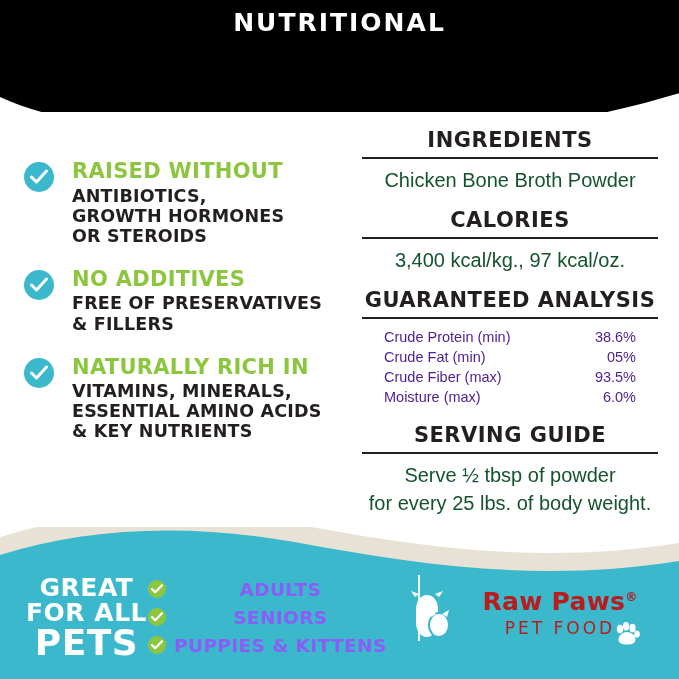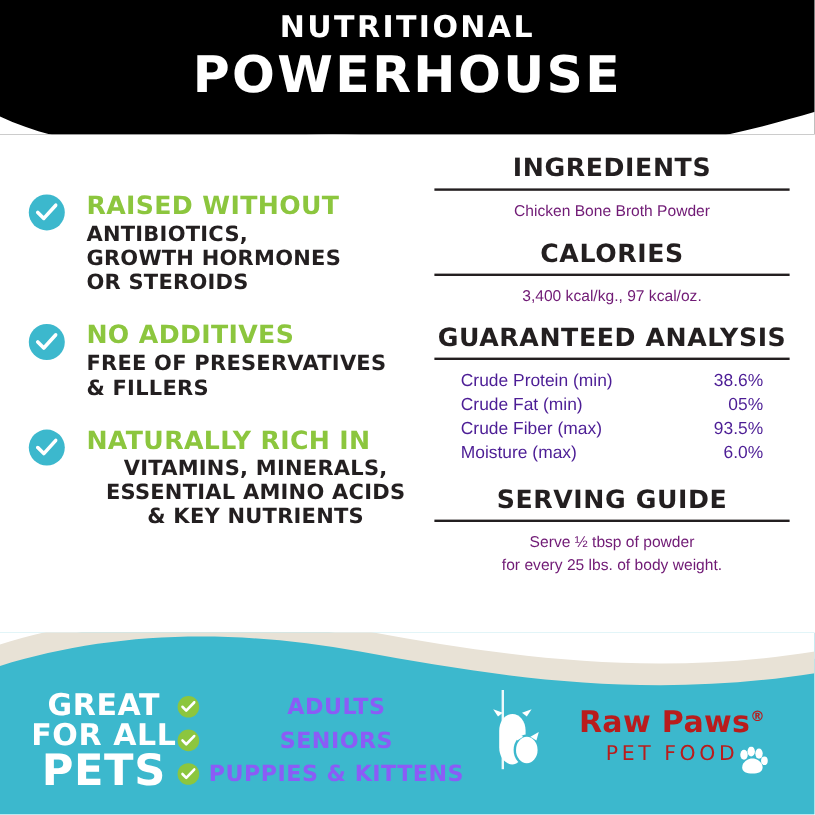--- a/index.html
+++ b/index.html
@@ -104,22 +104,22 @@
     margin-top: 14px;
   }
   .panel-title:first-child { margin-top: 0; }
   .rule {
     height: 2px;
     background: #231f20;
     margin: 0 auto 8px auto;
     width: 100%;
   }
   .panel-body {
-    color: #701a75;
-    font-size: 13px;
+    color: #14532d;
+    font-size: 20px;
     line-height: 1.35;
     margin-bottom: 4px;
   }
   .analysis-table {
     width: 252px;
     margin: 2px auto 0 auto;
     border-collapse: collapse;
   }
   .analysis-table td {
     font-size: 14.5px;
@@ -216,21 +216,20 @@
     left: 159px; top: 35px;
   }
 </style>
 </head>
 <body>
 
 <div class="page">
 
   <div class="header">
     <div class="header-title-small">NUTRITIONAL</div>
-    <div class="header-title-big">POWERHOUSE</div>
     <svg class="header-wave" viewBox="0 0 700 60" preserveAspectRatio="none">
       <path d="M0,6 C60,38 140,44 230,30 C310,18 380,36 470,40 C560,44 640,22 700,4 L700,60 L0,60 Z" fill="#ffffff"></path>
     </svg>
   </div>
 
   <div class="left-col">
 
     <div class="benefit">
       <span class="check-circle">
         <svg width="18" height="16" viewBox="0 0 18 16">
@@ -254,21 +253,21 @@
 &amp; FILLERS</div>
     </div>
 
     <div class="benefit">
       <span class="check-circle">
         <svg width="18" height="16" viewBox="0 0 18 16">
             <path d="M1.5 8 L6.5 13 L16.5 2" stroke="#ffffff" stroke-width="3" fill="none" stroke-linecap="round" stroke-linejoin="round"></path>
           </svg>
       </span>
       <div class="benefit-head">NATURALLY RICH IN</div>
-      <div class="benefit-sub" style="white-space: pre-line; text-align: center;">VITAMINS, MINERALS,
+      <div class="benefit-sub" style="white-space: pre-line;">VITAMINS, MINERALS,
 ESSENTIAL AMINO ACIDS
 &amp; KEY NUTRIENTS</div>
     </div>
 
   </div>
 
   <div class="right-col">
 
     <div class="panel-title">INGREDIENTS</div>
     <div class="rule"></div>

